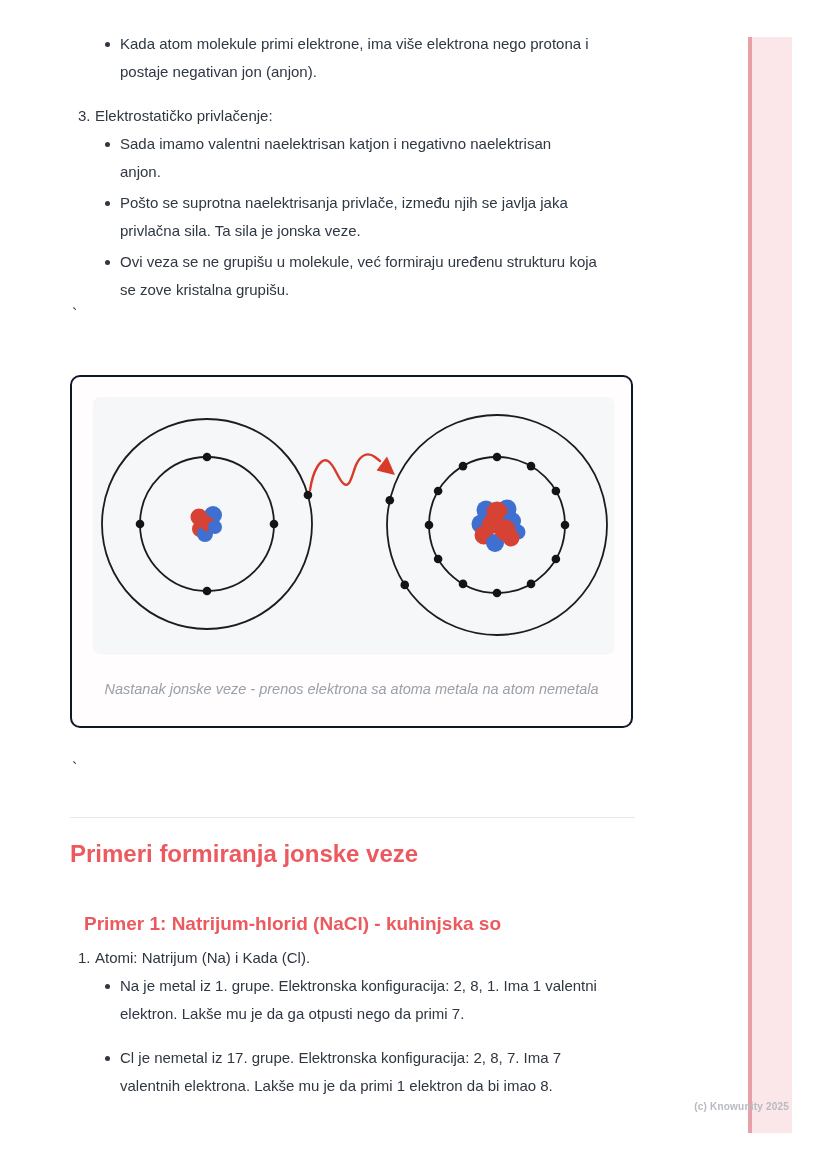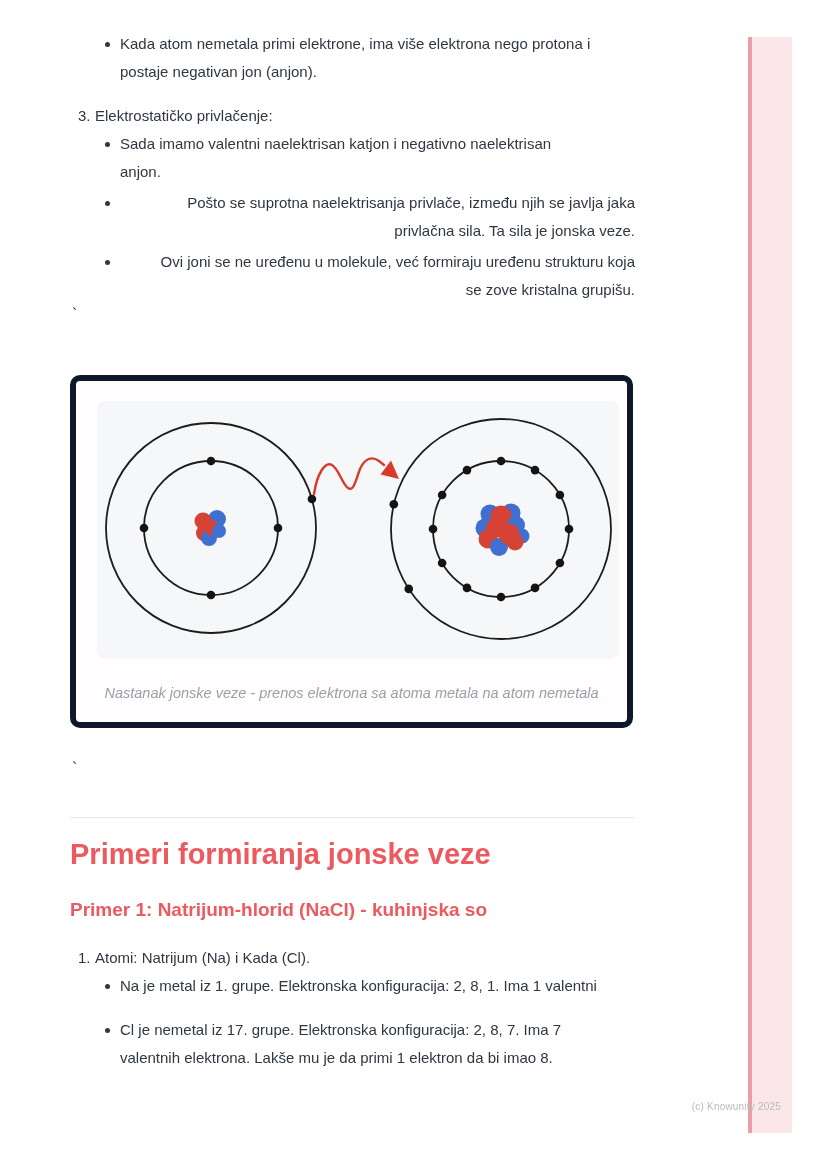--- a/index.html
+++ b/index.html
@@ -12,70 +12,70 @@
   .block{position:absolute;left:0;width:100%;}
 
   
   .runs{margin:0;font-size:15px;line-height:28px;white-space:nowrap;}
   .runs b{font-weight:400;}
   .bitem{position:relative;padding-left:50px;}
   .bitem .dot{position:absolute;left:35px;top:12px;width:5px;height:5px;border-radius:50%;background:#2f3742;}
   ul.blist{list-style:none;margin:0;padding:0;}
   .olitem{position:relative;padding-left:25px;}
   .olitem .num{position:absolute;left:8px;top:0;font-size:15px;line-height:28px;}
-  .tight li + li{margin-top:3px;text-align:right;}
+  .tight li + li{margin-top:3px;}
   .spaced{margin-top:12px;}
   .spaced li + li{margin-top:16px;}
 
   .tick{position:absolute;left:2px;font-size:16px;line-height:14px;color:#2f3742;}
 
   
-  figure.fig{position:absolute;left:0;width:563px;margin:0;border:6px solid #0f172a;border-radius:10px;background:#fffdfd;height:353px;box-sizing:border-box;}
+  figure.fig{position:absolute;left:0;width:563px;margin:0;border:2px solid #0f172a;border-radius:10px;background:#fffdfd;height:353px;box-sizing:border-box;}
   .panel{position:absolute;left:21px;top:20px;width:521px;height:256px;background:#f6f7f8;border-radius:8px;box-shadow:0 1px 2px rgba(16,24,40,.05);}
   figcaption{position:absolute;left:0;right:0;top:304px;text-align:center;font-style:italic;font-size:14.5px;color:#9aa0a8;white-space:nowrap;}
 
   hr.divider{position:absolute;left:0;width:100%;border:none;border-top:1px solid #e7e8ea;margin:0;}
 
-  h2.sec{position:absolute;left:0;margin:0;font-size:29px;line-height:30px;font-weight:700;color:#ec5a5f;white-space:nowrap;}
-  h3.sub{position:absolute;left:0;margin:0;font-size:19px;line-height:26px;font-weight:700;color:#ec5a5f;white-space:nowrap;}
+  h2.sec{position:absolute;left:0;margin:0;font-size:24px;line-height:30px;font-weight:700;color:#ec5a5f;white-space:nowrap;}
+  h3.sub{position:absolute;left:0;margin:14px;font-size:19px;line-height:26px;font-weight:700;color:#ec5a5f;white-space:nowrap;}
 
   .pink-bar{position:absolute;left:748px;top:37px;width:44px;height:1096px;background:#fbe7e9;border-left:4px solid #e8a0a6;box-sizing:border-box;}
-  .watermark{position:absolute;top:1101px;right:47px;font-size:10px;color:#b6bac1;letter-spacing:.2px;z-index:5;}
+  .watermark{position:absolute;top:1101px;right:39px;font-size:10px;color:#b6bac1;letter-spacing:.2px;z-index:5;font-weight:bold;}
 </style>
 </head>
 <body>
 
 <div class="pink-bar"></div>
 
 <div class="content">
 
   <ul class="blist block" style="top:30px">
     <li class="bitem">
       <span class="dot"></span>
-      <p class="runs"><span>Kada atom nemetala primi elektrone, ima više elektrona nego protona i</span><br><span>postaje </span><b>negativan jon (anjon)</b><span>.</span></p>
+      <p class="runs"><span>Kada atom molekule primi elektrone, ima više elektrona nego protona i</span><br><span>postaje </span><b>negativan jon (anjon)</b><span>.</span></p>
     </li>
   </ul>
 
   <div class="block" style="top:102px">
     <div class="olitem">
       <span class="num">3.</span>
       <p class="runs"><b>Elektrostatičko privlačenje:</b></p>
     </div>
     <ul class="blist tight">
       <li class="bitem">
         <span class="dot"></span>
         <p class="runs"><span>Sada imamo valentni naelektrisan katjon i negativno naelektrisan</span><br><span>anjon.</span></p>
       </li>
       <li class="bitem">
         <span class="dot"></span>
         <p class="runs"><span>Pošto se suprotna naelektrisanja privlače, između njih se javlja jaka</span><br><span>privlačna sila. Ta sila je </span><b>jonska veze</b><span>.</span></p>
       </li>
       <li class="bitem">
         <span class="dot"></span>
-        <p class="runs"><span>Ovi joni se ne uređenu u molekule, već formiraju uređenu strukturu koja</span><br><span>se zove </span><b>kristalna grupišu</b><span>.</span></p>
+        <p class="runs"><span>Ovi veza se ne grupišu u molekule, već formiraju uređenu strukturu koja</span><br><span>se zove </span><b>kristalna grupišu</b><span>.</span></p>
       </li>
     </ul>
   </div>
 
   <div class="tick" style="top:308px">`</div>
 
   <figure class="fig block" style="top:375px">
     <div class="panel">
       <svg id="atoms-svg" viewBox="0 0 521 256" width="521" height="256">
           <circle cx="114" cy="127" r="105" fill="none" stroke="#1c1c1c" stroke-width="1.8"></circle>
@@ -133,21 +133,21 @@
   <h3 class="sub" style="top:897px">Primer 1: Natrijum-hlorid (NaCl) - kuhinjska so</h3>
 
   <div class="block" style="top:944px">
     <div class="olitem">
       <span class="num">1.</span>
       <p class="runs"><b>Atomi:</b><span> Natrijum (Na) i Kada (Cl).</span></p>
     </div>
     <ul class="blist spaced">
       <li class="bitem">
         <span class="dot"></span>
-        <p class="runs"><b>Na</b><span> je metal iz 1. grupe. Elektronska konfiguracija: 2, 8, </span><b>1</b><span>. Ima 1 valentni</span><br></p>
+        <p class="runs"><b>Na</b><span> je metal iz 1. grupe. Elektronska konfiguracija: 2, 8, </span><b>1</b><span>. Ima 1 valentni</span><br><span>elektron. Lakše mu je da ga otpusti nego da primi 7.</span></p>
       </li>
       <li class="bitem">
         <span class="dot"></span>
         <p class="runs"><b>Cl</b><span> je nemetal iz 17. grupe. Elektronska konfiguracija: 2, 8, </span><b>7</b><span>. Ima 7</span><br><span>valentnih elektrona. Lakše mu je da primi 1 elektron da bi imao 8.</span></p>
       </li>
     </ul>
   </div>
 
 </div>
 

